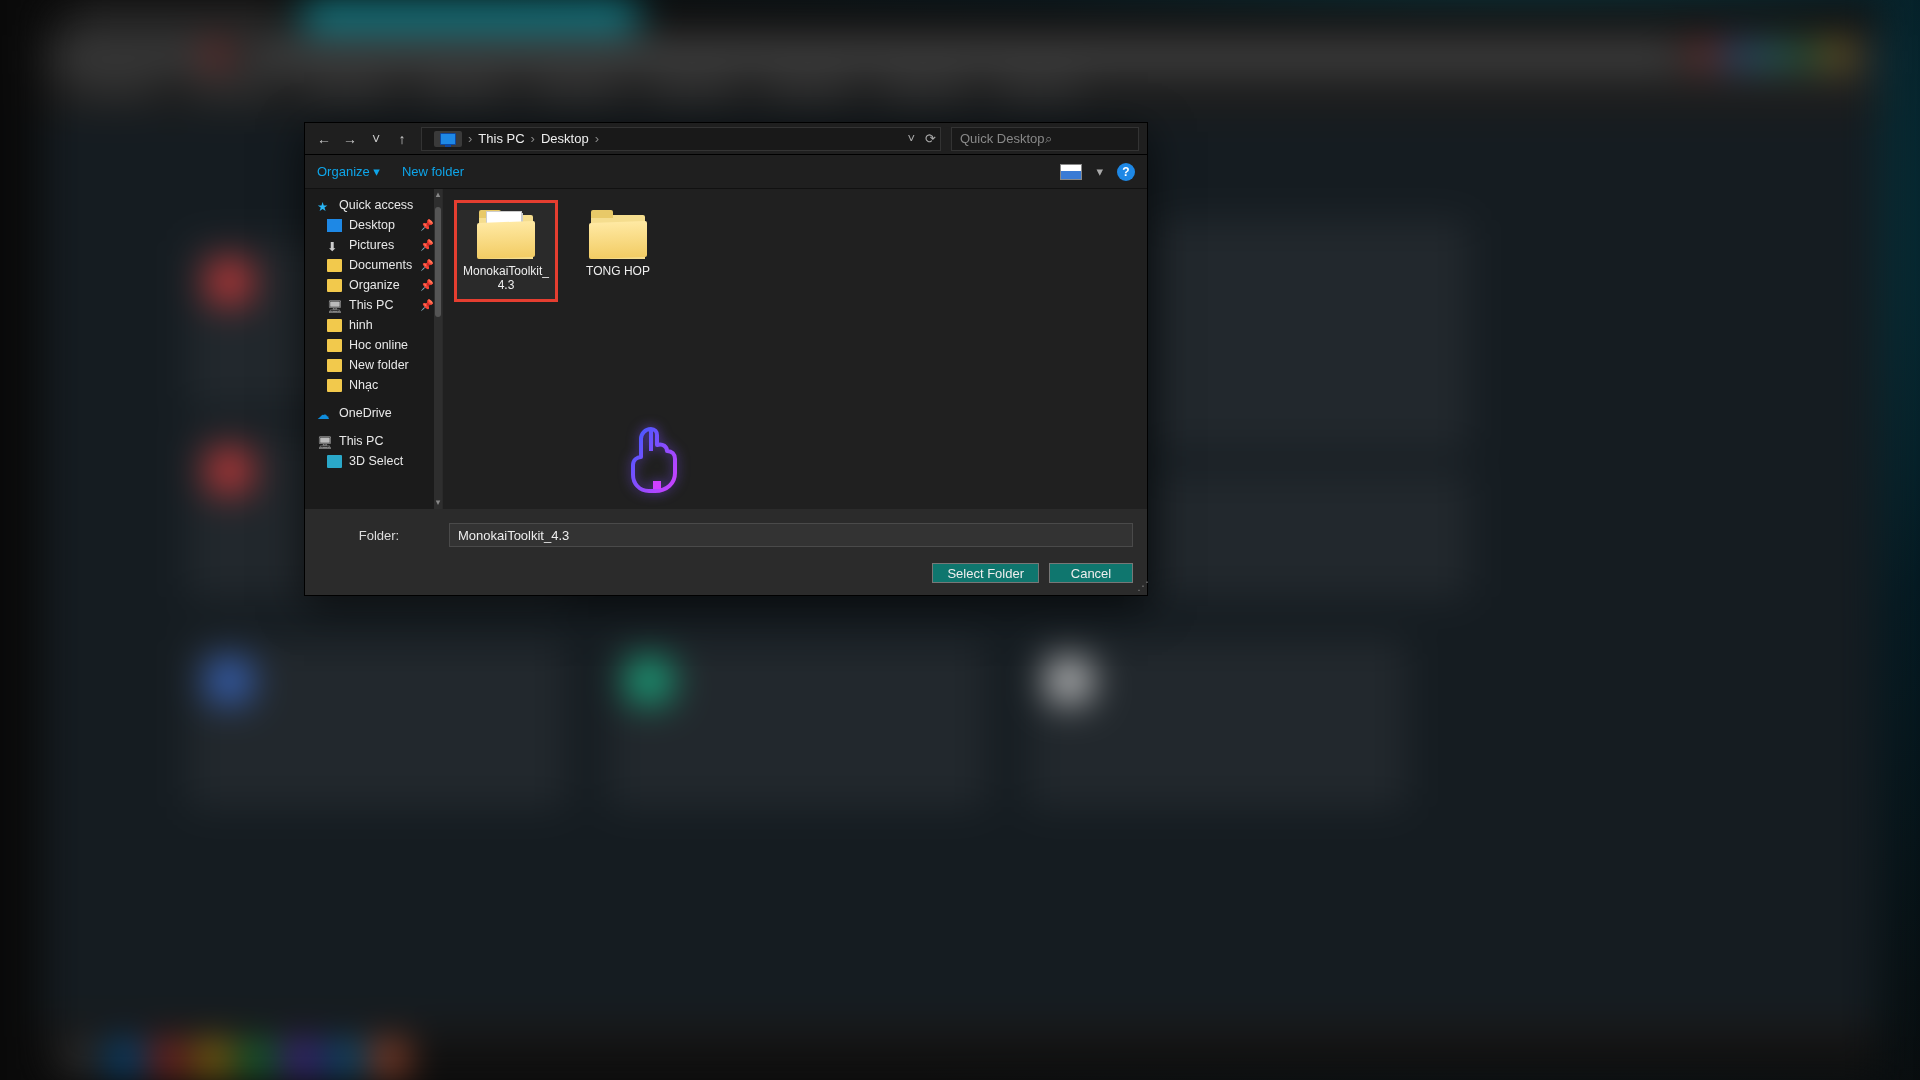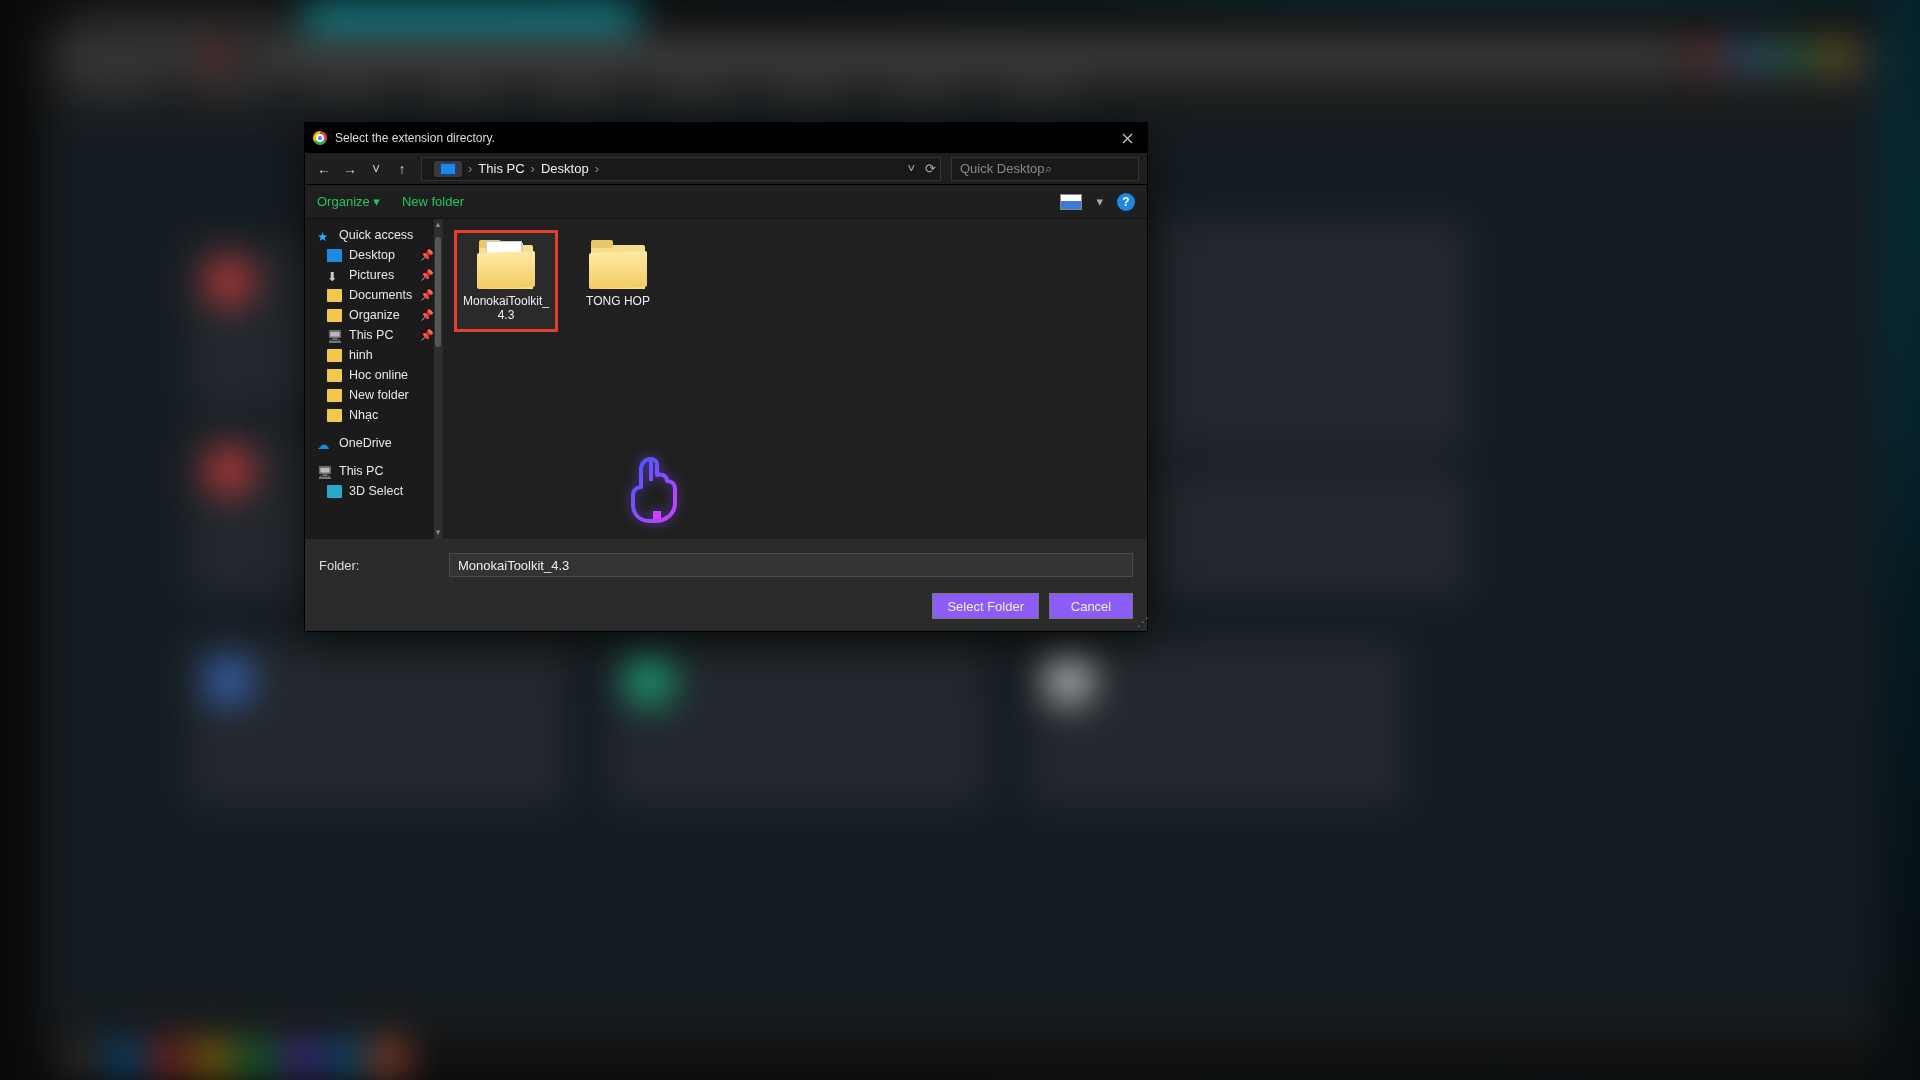--- a/index.html
+++ b/index.html
@@ -51,21 +51,21 @@
   .monitor-ico{width:16px;height:12px;background:#1e88e5;border:1px solid #0d47a1;border-radius:1px;position:relative}
   .monitor-ico::after{content:"";position:absolute;bottom:-3px;left:4px;width:6px;height:2px;background:#0d47a1}
   .crumb-sep{color:#888;padding:0 6px}
   .crumb{color:#eee;cursor:pointer}
   .addr-wrap{flex:1;display:flex;align-items:center;background:#191919;border:1px solid #333;height:24px;padding:0 4px;margin-left:4px}
   .addr-right{margin-left:auto;display:flex;align-items:center;gap:4px;color:#aaa}
   .search{width:188px;height:24px;background:#191919;border:1px solid #333;display:flex;align-items:center;padding:0 8px;color:#888;margin-left:6px}
   .search span{flex:1}
 
   .toolrow{height:34px;display:flex;align-items:center;padding:0 12px;gap:22px;border-bottom:1px solid #111}
-  .toolbtn{color:#22c55e;cursor:pointer;font-size:13px}
+  .toolbtn{color:#0ea5e9;cursor:pointer;font-size:13px}
   .toolrow .right{margin-left:auto;display:flex;align-items:center;gap:14px}
   .view-ico{width:22px;height:16px;background:linear-gradient(#fff 40%,#3a7bd5 40%);border:1px solid #888}
   .help-ico{width:18px;height:18px;border-radius:50%;background:#1e88e5;color:#fff;font-size:12px;font-weight:bold;display:flex;align-items:center;justify-content:center}
 
   .body{display:flex;height:320px;background:#202020}
   .tree{width:138px;background:#1b1b1b;overflow:hidden;position:relative;border-right:1px solid #2a2a2a}
   .tree-scroll{width:8px;background:#2e2e2e;position:absolute;right:0;top:0;bottom:0}
   .tree-scroll::before{content:"";position:absolute;top:18px;left:1px;width:6px;height:110px;background:#555;border-radius:3px}
   .tree-scroll .arr{position:absolute;left:0;width:8px;height:12px;color:#888;font-size:9px;text-align:center}
   .tree ul{list-style:none;padding:6px 0}
@@ -89,24 +89,24 @@
   .folder-front{position:absolute;inset:14px 2px 0 2px;background:linear-gradient(#ffe9a3,#f2cc64);border-radius:2px;transform:skewY(-2deg);transform-origin:left}
   .papers{position:absolute;top:4px;left:14px;width:34px;height:38px;background:#fff;border:1px solid #ccc}
   .papers::before{content:"";position:absolute;top:-3px;left:-4px;width:34px;height:38px;background:#fff;border:1px solid #ccc}
   .file-label{font-size:12px;line-height:1.15;word-break:break-all;max-width:96px}
 
   .pointer{position:absolute;left:184px;top:236px;color:#7c4dff;font-size:52px;filter:drop-shadow(0 0 6px rgba(124,77,255,.6))}
   .pointer svg{display:block}
 
   .footer{background:#2b2b2b;padding:14px 14px 12px 14px}
   .folder-row{display:flex;align-items:center;gap:10px;margin-bottom:16px}
-  .folder-row label{color:#ddd;font-size:13px;min-width:120px;text-align:left}
+  .folder-row label{color:#ddd;font-size:13px;min-width:120px;text-align:center}
   .folder-input{flex:1;height:24px;background:#333;border:1px solid #4a4a4a;color:#eee;padding:0 8px;font-size:13px}
   .btn-row{display:flex;justify-content:flex-end;gap:10px}
-  .btn{min-width:84px;height:26px;border:1px solid #777;background:#8b5cf6;color:#eee;font-size:13px;cursor:pointer;padding:0 14px}
+  .btn{min-width:84px;height:20px;border:1px solid #777;background:#0f766e;color:#eee;font-size:13px;cursor:pointer;padding:0 14px}
   .resizer{position:absolute;right:2px;bottom:2px;color:#777;font-size:12px;letter-spacing:-4px;transform:rotate(0deg)}
 </style>
 </head>
 <body>
 
 <div class="blur-bg">
   <div class="fake-window">
     <div class="fake-tabbar">
       <div class="fake-tab"></div>
         <div class="fake-tab active"></div>
@@ -161,29 +161,20 @@
       <div class="tb" style="background:#f2b90e"></div>
         <div class="tb" style="background:#1db954"></div>
         <div class="tb" style="background:#6a42f4"></div>
       <div class="tb" style="background:#0f8cdb"></div>
         <div class="tb" style="background:#ff7043"></div>
     </div>
   </div>
 </div>
 
 <div class="dialog">
-  <div class="titlebar">
-    <span class="chrome-ico"></span>
-    <span class="title-text">Select the extension directory.</span>
-    <div class="close-btn">
-      <svg width="11" height="11" viewBox="0 0 11 11">
-          <path d="M1 1 L10 10 M10 1 L1 10" stroke="currentColor" stroke-width="1.2"></path>
-        </svg>
-    </div>
-  </div>
 
   <div class="navrow">
     <div class="navbtn">←</div>
     <div class="navbtn">→</div>
     <div class="navbtn">˅</div>
     <div class="navbtn">↑</div>
     <div class="addr-wrap">
       <span class="pc-chip">
           <span class="monitor-ico"></span>
         </span>

